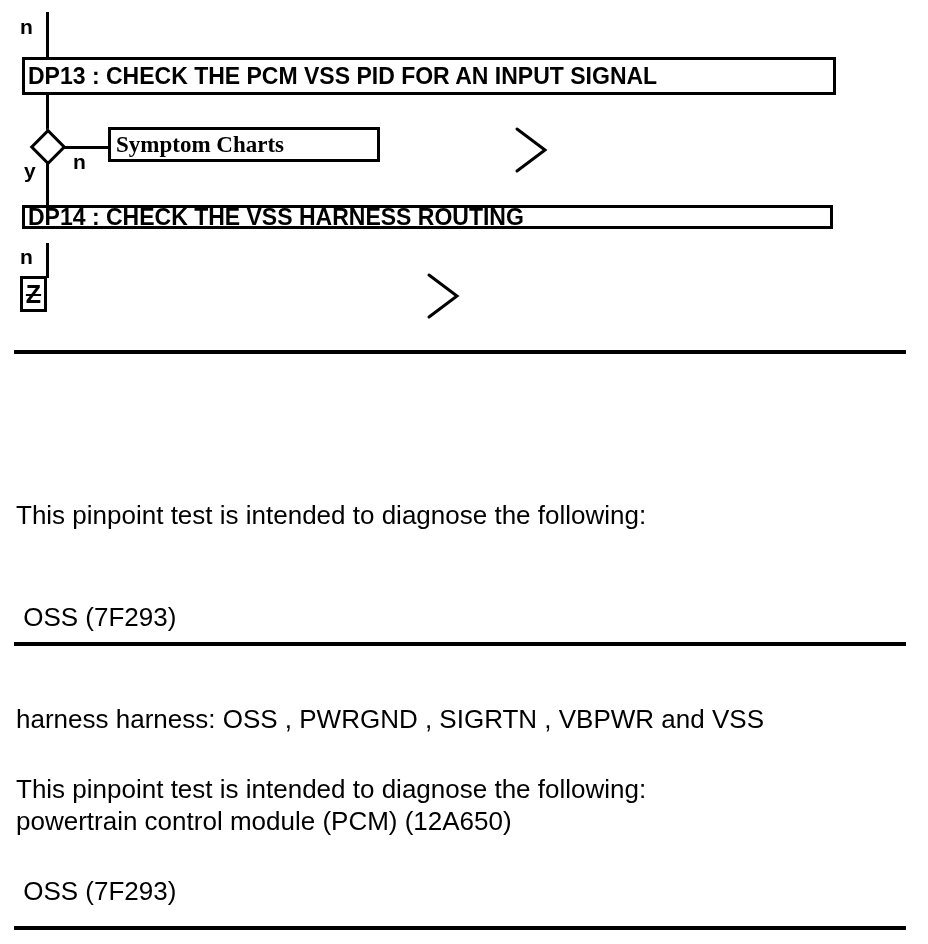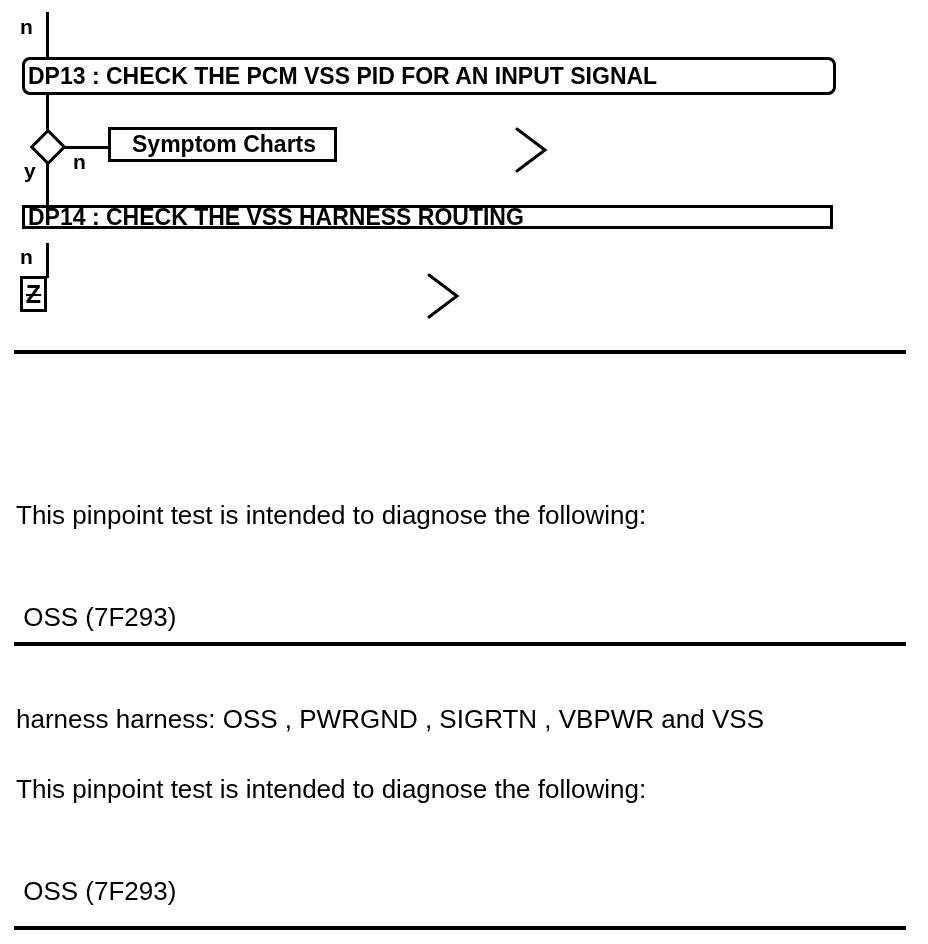--- a/index.html
+++ b/index.html
@@ -65,31 +65,31 @@
 </style>
 </head>
 <body>
 
 <div class="page">
 
   <div class="small-label" style="left:20px; top:16px;">n</div>
 
   <div class="line" style="left:46px; top:12px; width:3px; height:46px;"></div>
 
-  <div class="node-box" style="left:22px; top:57px; width:814px; height:38px;border-radius:8px;">DP13 : CHECK THE PCM VSS PID FOR AN INPUT SIGNAL</div>
+  <div class="node-box" style="left:22px; top:57px; width:814px; height:38px;">DP13 : CHECK THE PCM VSS PID FOR AN INPUT SIGNAL</div>
 
   <div class="line" style="left:46px; top:95px; width:3px; height:40px;"></div>
 
   <div class="diamond"></div>
 
   <div class="line" style="left:62px; top:146px; width:46px; height:3px;"></div>
 
   <div class="small-label" style="left:73px; top:151px;">n</div>
 
-  <div class="node-box" style="left:108px; top:127px; width:229px; height:35px; padding-left:21px;">Symptom Charts</div>
+  <div class="node-box" style="left:108px; top:127px; width:272px; height:35px; padding-left:5px;font-family:Liberation Serif, serif;">Symptom Charts</div>
 
   <svg class="chevron" style="left:512px; top:126px;" width="38" height="48" viewBox="0 0 38 48">
     <path d="M5 3 L33 24 L5 45" fill="none" stroke="#000" stroke-width="3" stroke-linecap="round"></path>
   </svg>
 
   <div class="line" style="left:46px; top:162px; width:3px; height:44px;"></div>
 
   <div class="small-label" style="left:24px; top:160px;">y</div>
 
   <div class="node-box" style="left:22px; top:205px; width:811px; height:24px;">DP14 : CHECK THE VSS HARNESS ROUTING</div>
@@ -107,20 +107,21 @@
   </svg>
 
   <div class="divider" style="top:350px;"></div>
   <div class="divider" style="top:642px;"></div>
   <div class="divider" style="top:926px;"></div>
 
   <div class="para" style="top:430px;">
     <div>This pinpoint test is intended to diagnose the following:</div>
     <div> OSS (7F293)</div>
     <div>harness harness: OSS , PWRGND , SIGRTN , VBPWR and VSS</div>
+    <div>powertrain control module (PCM) (12A650)</div>
   </div>
 
   <div class="para" style="top:704px;">
     <div>This pinpoint test is intended to diagnose the following:</div>
     <div> OSS (7F293)</div>
     
     
     
   </div>
 

